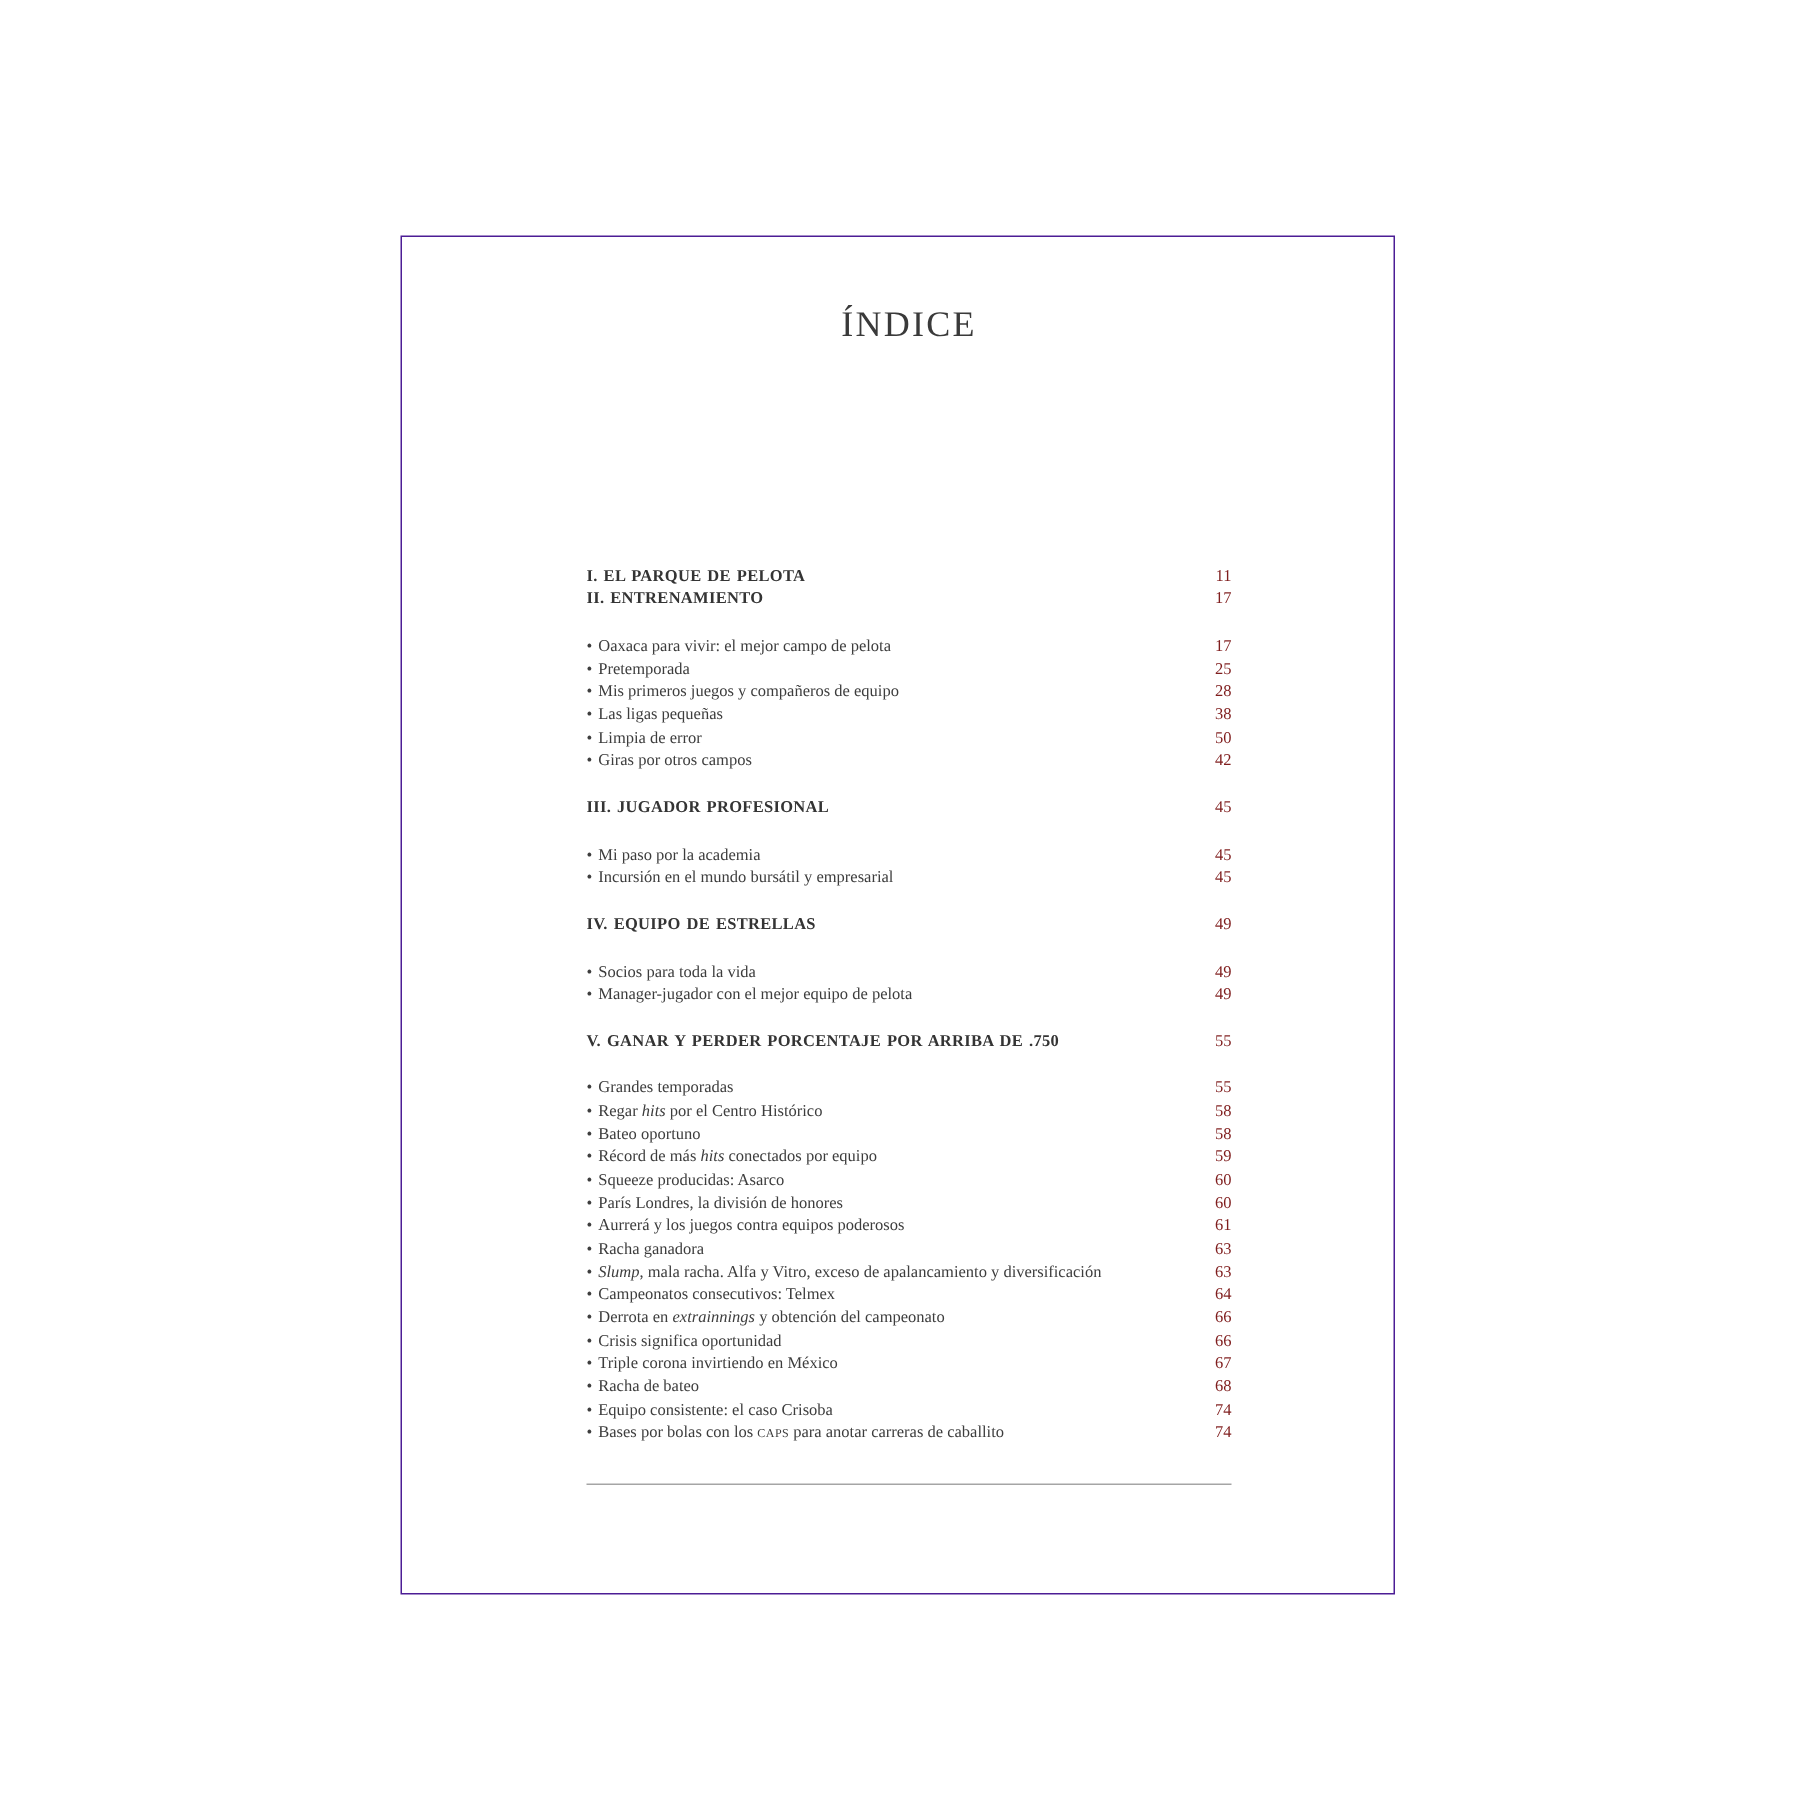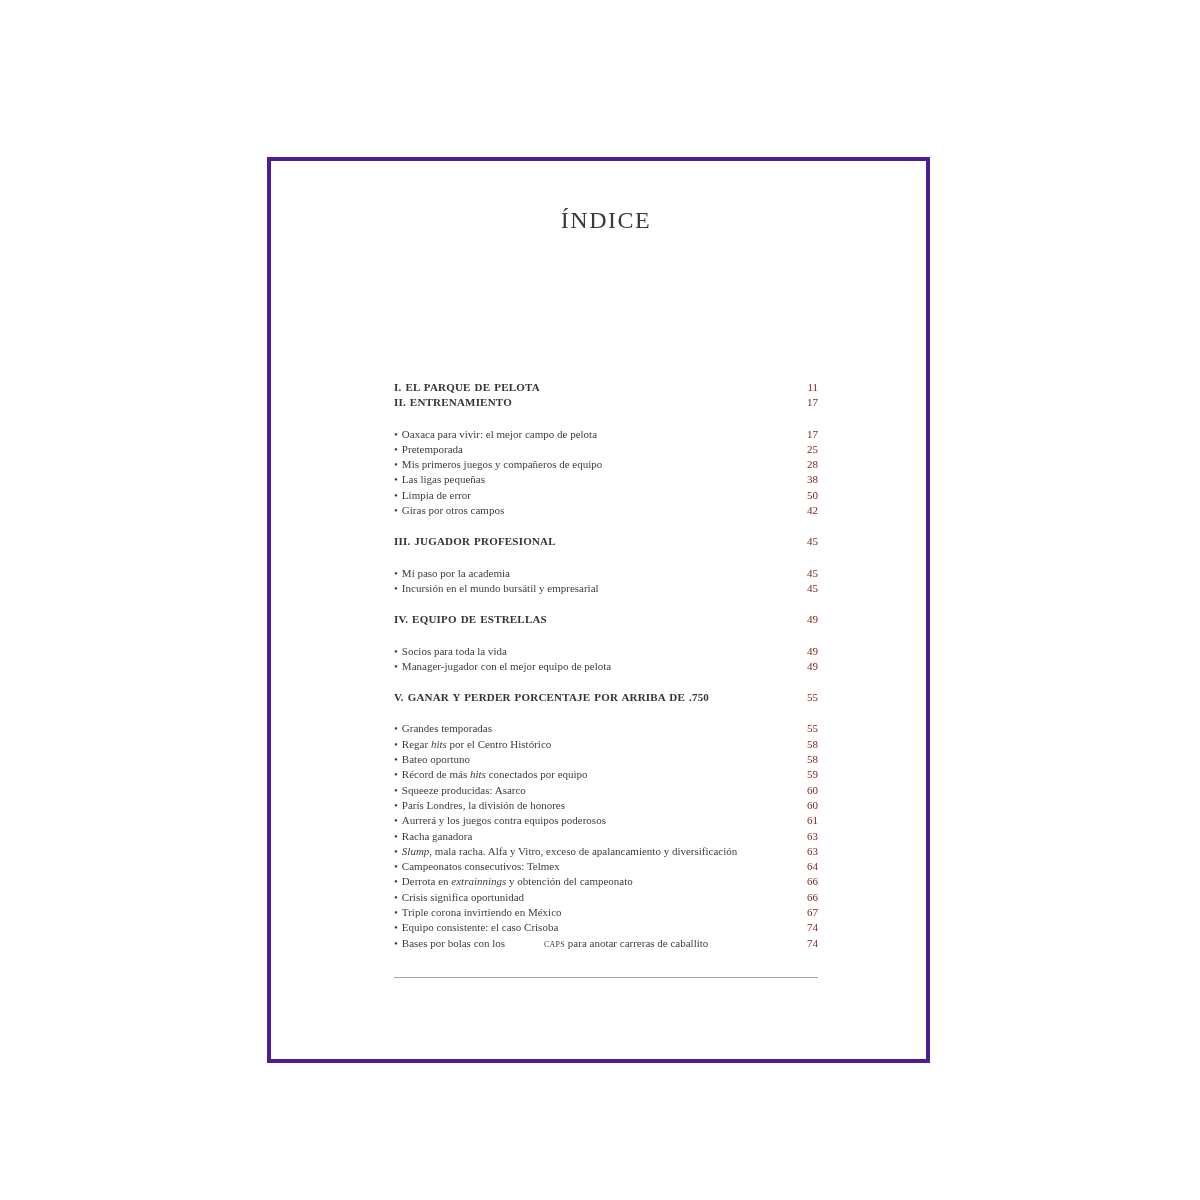--- a/index.html
+++ b/index.html
@@ -14,21 +14,21 @@
     font-family: "Liberation Serif", serif;
     color: #3c3c3c;
   }
   .page {
     position: absolute;
     left: 267px;
     top: 157px;
     width: 663px;
     height: 906px;
     box-sizing: border-box;
-    border: 4px solid #4c1d95;
+    border: 1px solid #4c1d95;
     background: #ffffff;
     overflow: hidden;
   }
   .content {
     padding: 0 108px 0 123px;
   }
   .doc-title {
     margin: 46px 0 0 0;
     text-align: center;
     font-size: 24px;
@@ -68,21 +68,20 @@
   }
   .bullet {
     margin-right: 4px;
   }
   .seg-italic {
     font-style: italic;
   }
   .seg-smallcaps {
     font-variant: small-caps;
     letter-spacing: 0.3px;
-    margin-left: 36px;
   }
   .rule {
     margin-top: 26px;
     height: 0;
     border-top: 1px solid #a5a5a5;
   }
 </style>
 </head>
 <body>
 
@@ -125,20 +124,21 @@
             <div class="row item-row"><span class="bullet">•</span><span class="item-label"><span>Récord de más </span><span class="seg-italic">hits</span><span> conectados por equipo</span></span><span class="page-num">59</span></div>
             <div class="row item-row"><span class="bullet">•</span><span class="item-label"><span>Squeeze producidas: Asarco</span></span><span class="page-num">60</span></div>
             <div class="row item-row"><span class="bullet">•</span><span class="item-label"><span>París Londres, la división de honores</span></span><span class="page-num">60</span></div>
             <div class="row item-row"><span class="bullet">•</span><span class="item-label"><span>Aurrerá y los juegos contra equipos poderosos</span></span><span class="page-num">61</span></div>
             <div class="row item-row"><span class="bullet">•</span><span class="item-label"><span>Racha ganadora</span></span><span class="page-num">63</span></div>
             <div class="row item-row"><span class="bullet">•</span><span class="item-label"><span class="seg-italic">Slump</span><span>, mala racha. Alfa y Vitro, exceso de apalancamiento y diversificación</span></span><span class="page-num">63</span></div>
             <div class="row item-row"><span class="bullet">•</span><span class="item-label"><span>Campeonatos consecutivos: Telmex</span></span><span class="page-num">64</span></div>
             <div class="row item-row"><span class="bullet">•</span><span class="item-label"><span>Derrota en </span><span class="seg-italic">extrainnings</span><span> y obtención del campeonato</span></span><span class="page-num">66</span></div>
             <div class="row item-row"><span class="bullet">•</span><span class="item-label"><span>Crisis significa oportunidad</span></span><span class="page-num">66</span></div>
             <div class="row item-row"><span class="bullet">•</span><span class="item-label"><span>Triple corona invirtiendo en México</span></span><span class="page-num">67</span></div>
+            <div class="row item-row"><span class="bullet">•</span><span class="item-label"><span>Racha de bateo</span></span><span class="page-num">68</span></div>
             <div class="row item-row"><span class="bullet">•</span><span class="item-label"><span>Equipo consistente: el caso Crisoba</span></span><span class="page-num">74</span></div>
             <div class="row item-row"><span class="bullet">•</span><span class="item-label"><span>Bases por bolas con los </span><span class="seg-smallcaps">caps</span><span> para anotar carreras de caballito</span></span><span class="page-num">74</span></div>
           </div>
         </div>
         <div class="rule"></div>
       </div>
   </div>
 </div>
 
 </body></html>

